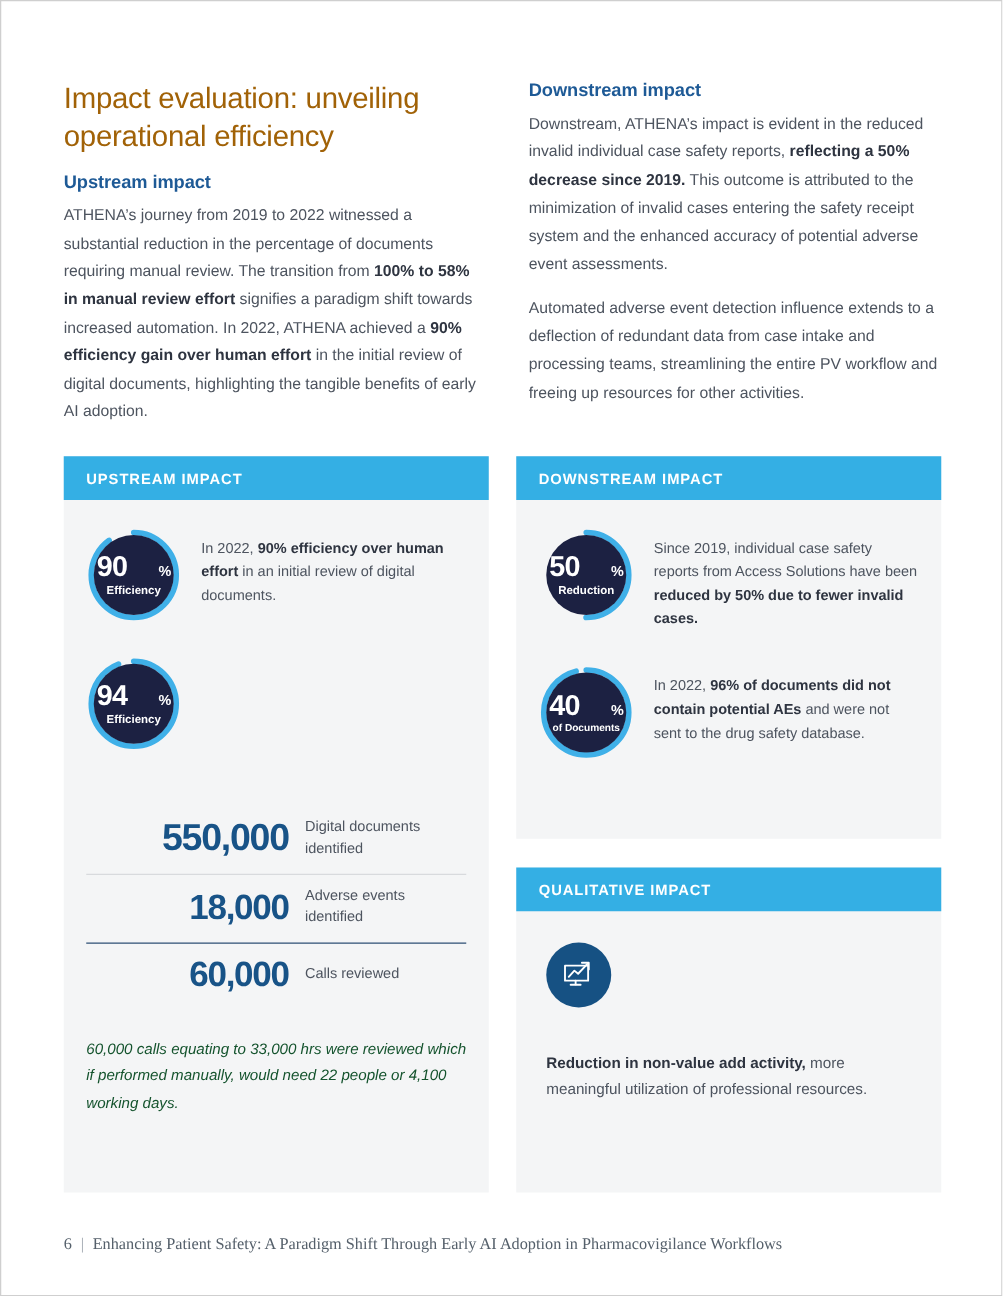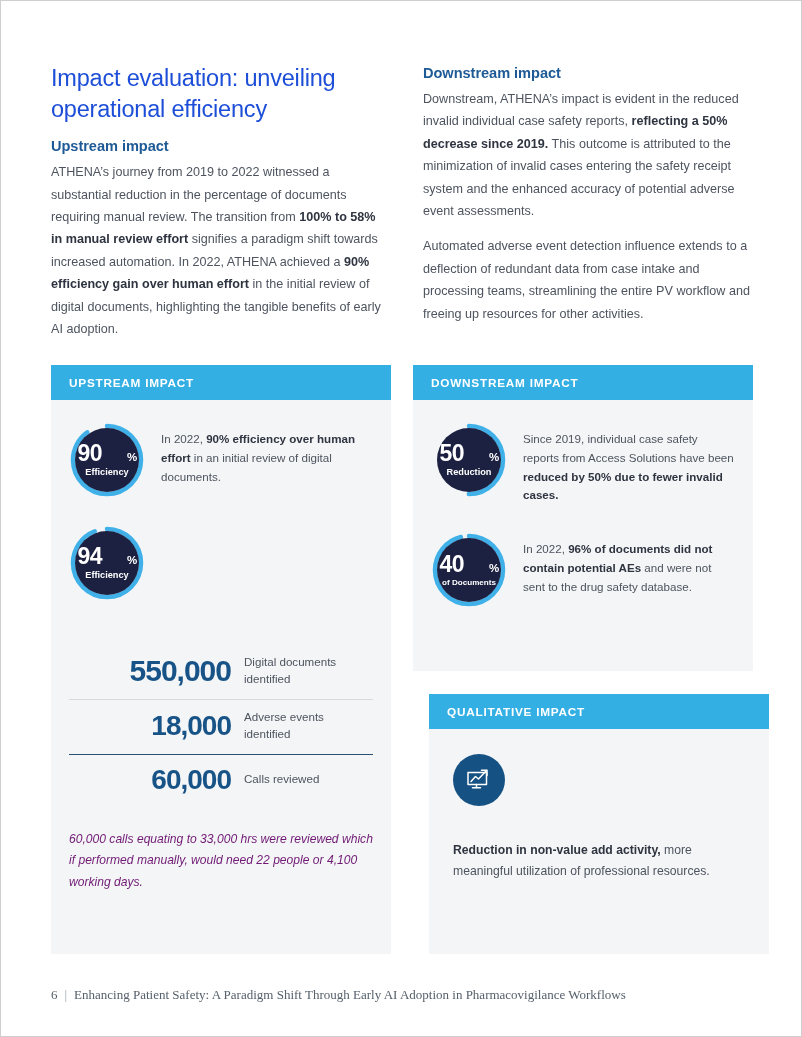--- a/index.html
+++ b/index.html
@@ -24,21 +24,21 @@
     left: 50px; top: 62px;
     width: 702px;
     display: flex;
     gap: 42px;
   }
   .col { width: 340px; }
 
   .page-title {
     font-size: 23.5px;
     line-height: 1.30;
-    color: #1d4ed8;
+    color: #a16207;
     font-weight: 400;
     margin: 0 0 14px 0;
     letter-spacing: -0.2px;
   }
   .sec-head {
     font-size: 14.6px;
     font-weight: bold;
     color: #1e5a96;
     margin: 0 0 7px 0;
     letter-spacing: -0.05px;
@@ -67,21 +67,21 @@
   }
   .card-head span {
     color: #ffffff;
     font-size: 11.8px;
     font-weight: bold;
     letter-spacing: 0.75px;
   }
 
   #card-upstream   { left: 50px;  top: 364px; width: 340px; height: 589px; }
   #card-downstream { left: 412px; top: 364px; width: 340px; height: 306px; }
-  #card-qualitative{ left: 428px; top: 693px; width: 340px; height: 260px; }
+  #card-qualitative{ left: 412px; top: 693px; width: 340px; height: 260px; }
 
   
   .donut-row {
     display: flex;
     align-items: flex-start;
     padding: 0 18px;
   }
   .donut-wrap {
     position: relative;
     width: 76px; height: 76px;
@@ -158,21 +158,21 @@
   .divider { height: 1px; width: 100%; }
   .divider.light { background: #d8dadd; }
   .divider.dark  { background: #2c4f74; }
 
   .note {
     padding: 0 18px;
     margin-top: 22px;
     font-size: 12.1px;
     line-height: 1.78;
     font-style: italic;
-    color: #701a75;
+    color: #14532d;
   }
 
   
   .qual-body { padding: 25px 22px 0 24px; }
   .qual-icon {
     width: 52px; height: 52px;
     border-radius: 50%;
     background: #165183;
     display: flex;
     align-items: center;

